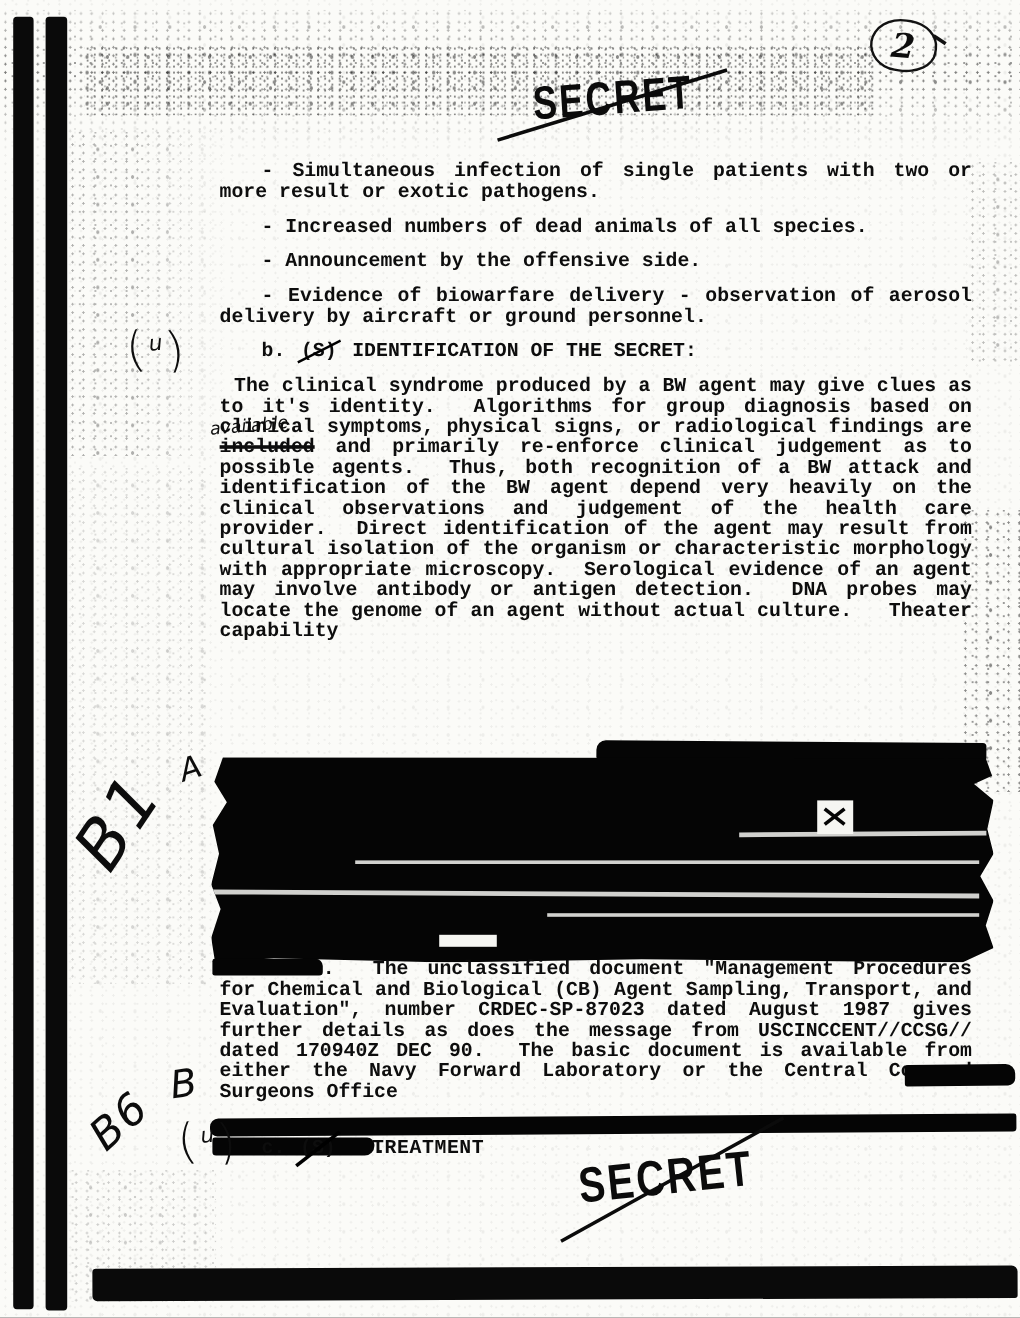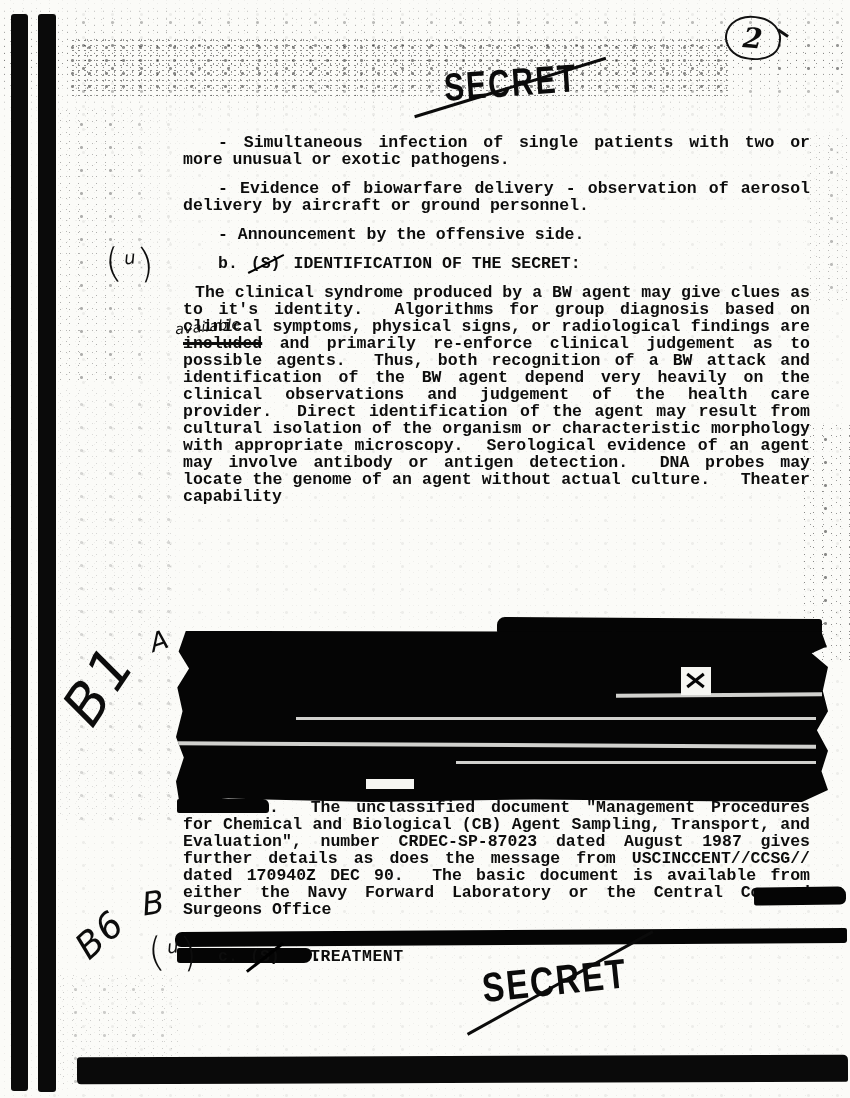--- a/index.html
+++ b/index.html
@@ -136,23 +136,24 @@
   <div class="circle2">
     <span>2</span>
   </div>
 
   <div class="stamp stamp-top">
     <span class="txt">SECRET</span>
     <div class="strike"></div>
   </div>
 
   <div class="typedblock text-main">
-    <p class="bullet"><span>- Simultaneous infection of single patients with two or more unusual or exotic pathogens.</span></p>
+    <p class="bullet"><span>- Simultaneous infection of single patients with two or more result or exotic pathogens.</span></p>
+    <p class="bullet"><span>- Increased numbers of dead animals of all species.</span></p>
+    <p class="bullet"><span>- Announcement by the offensive side.</span></p>
     <p class="bullet"><span>- Evidence of biowarfare delivery - observation of aerosol delivery by aircraft or ground personnel.</span></p>
-    <p class="bullet"><span>- Announcement by the offensive side.</span></p>
 
     <p class="heading">
       <span class="humark"><span class="hp">(</span><span class="hu">U</span><span class="hp">)</span></span><span>b.</span><span class="slashed cls">(S)</span><span>IDENTIFICATION OF THE SECRET:</span>
     </p>
 
     <p class="para1"><span>The clinical syndrome produced by a BW agent may give clues as to it's identity.  Algorithms for group diagnosis based on clinical symptoms, physical signs, or radiological findings are </span><span class="struckwrap"><span class="struck">included</span><span class="insert">available</span></span><span> and primarily re-enforce clinical judgement as to possible agents.  Thus, both recognition of a BW attack and identification of the BW agent depend very heavily on the clinical observations and judgement of the health care provider.  Direct identification of the agent may result from cultural isolation of the organism or characteristic morphology with appropriate microscopy.  Serological evidence of an agent may involve antibody or antigen detection.  DNA probes may locate the genome of an agent without actual culture.   Theater capability </span></p>
   </div>
 
   <div class="redact redact-theater"></div>
   <div class="redact-block">

